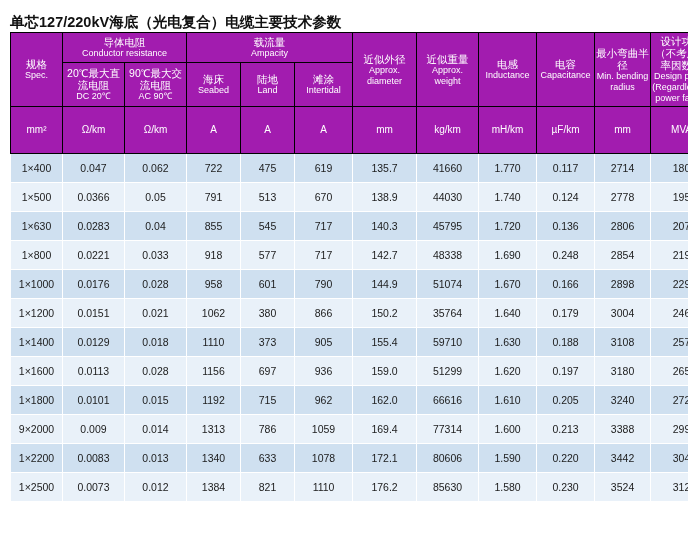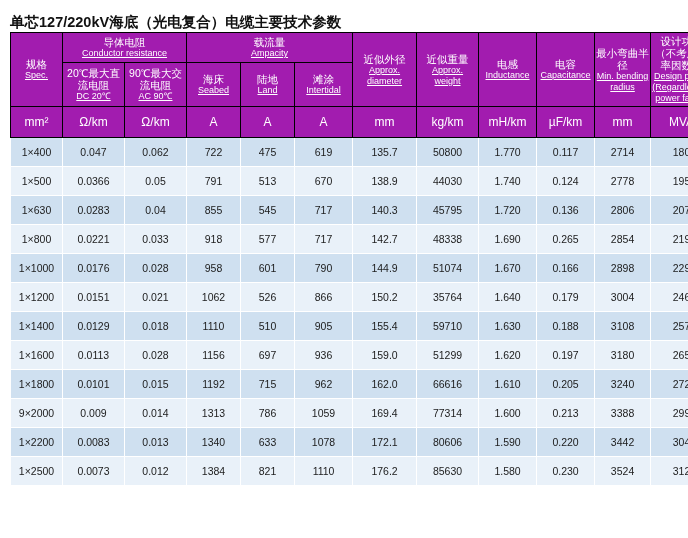--- a/index.html
+++ b/index.html
@@ -52,25 +52,24 @@
     padding: 2px 1px;
     line-height: 12px;
   }
   .h-main {
     font-size: 10.5px;
   }
   .h-sub {
     font-size: 9px;
     display: block;
     line-height: 11px;
-    text-decoration: underline;
   }
   .h-unit {
-    font-size: 12px;
-    padding: 9px 1px !important;
+    font-size: 10px;
+    padding: 17px 1px !important;
     line-height: 11px;
   }
   table.data td {
     text-align: center;
     vertical-align: middle;
     font-size: 10.5px;
     border: 1px solid #ffffff;
     height: 28px;
     padding: 0 1px;
     color: #1b1b1b;
@@ -197,21 +196,21 @@
     </thead>
     <tbody id="table-body">
         <tr class="row-odd">
           <td class="spec">1×400</td>
           <td>0.047</td>
           <td>0.062</td>
           <td>722</td>
           <td>475</td>
           <td>619</td>
           <td>135.7</td>
-          <td>50800</td>
+          <td>41660</td>
           <td>1.770</td>
           <td>0.117</td>
           <td>2714</td>
           <td>180</td>
         </tr>
         <tr class="row-even">
           <td class="spec">1×500</td>
           <td>0.0366</td>
           <td>0.05</td>
           <td>791</td>
@@ -241,21 +240,21 @@
         <tr class="row-even">
           <td class="spec">1×800</td>
           <td>0.0221</td>
           <td>0.033</td>
           <td>918</td>
           <td>577</td>
           <td>717</td>
           <td>142.7</td>
           <td>48338</td>
           <td>1.690</td>
-          <td>0.265</td>
+          <td>0.248</td>
           <td>2854</td>
           <td>219</td>
         </tr>
         <tr class="row-odd">
           <td class="spec">1×1000</td>
           <td>0.0176</td>
           <td>0.028</td>
           <td>958</td>
           <td>601</td>
           <td>790</td>
@@ -264,35 +263,35 @@
           <td>1.670</td>
           <td>0.166</td>
           <td>2898</td>
           <td>229</td>
         </tr>
         <tr class="row-even">
           <td class="spec">1×1200</td>
           <td>0.0151</td>
           <td>0.021</td>
           <td>1062</td>
-          <td>526</td>
+          <td>380</td>
           <td>866</td>
           <td>150.2</td>
           <td>35764</td>
           <td>1.640</td>
           <td>0.179</td>
           <td>3004</td>
           <td>246</td>
         </tr>
         <tr class="row-odd">
           <td class="spec">1×1400</td>
           <td>0.0129</td>
           <td>0.018</td>
           <td>1110</td>
-          <td>510</td>
+          <td>373</td>
           <td>905</td>
           <td>155.4</td>
           <td>59710</td>
           <td>1.630</td>
           <td>0.188</td>
           <td>3108</td>
           <td>257</td>
         </tr>
         <tr class="row-even">
           <td class="spec">1×1600</td>

